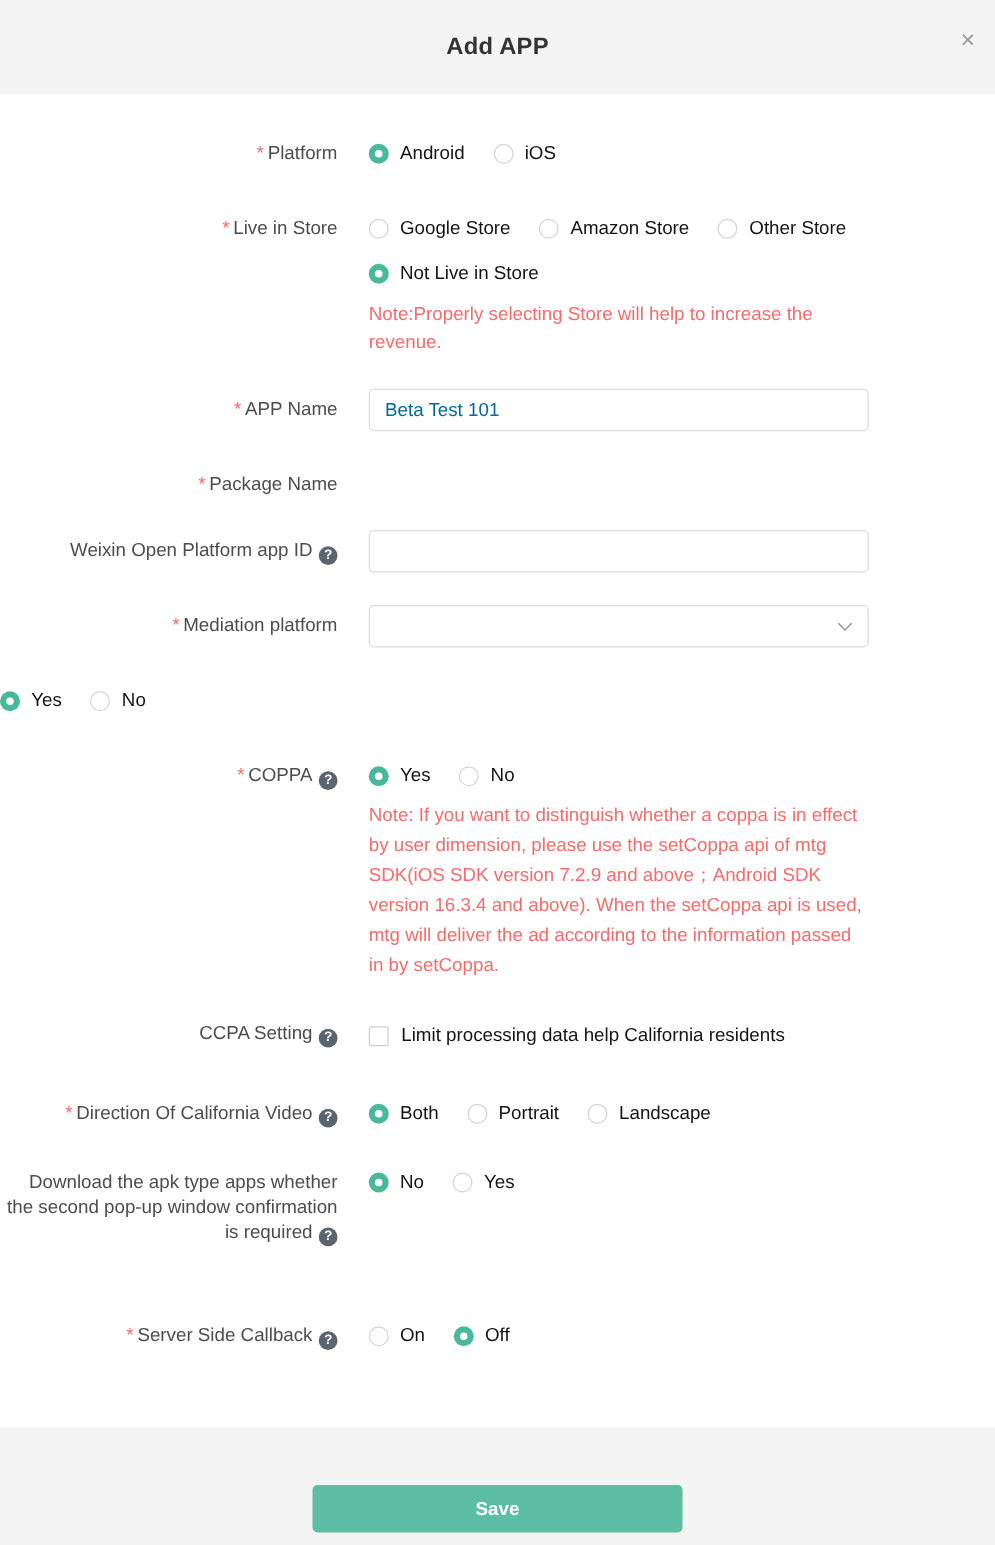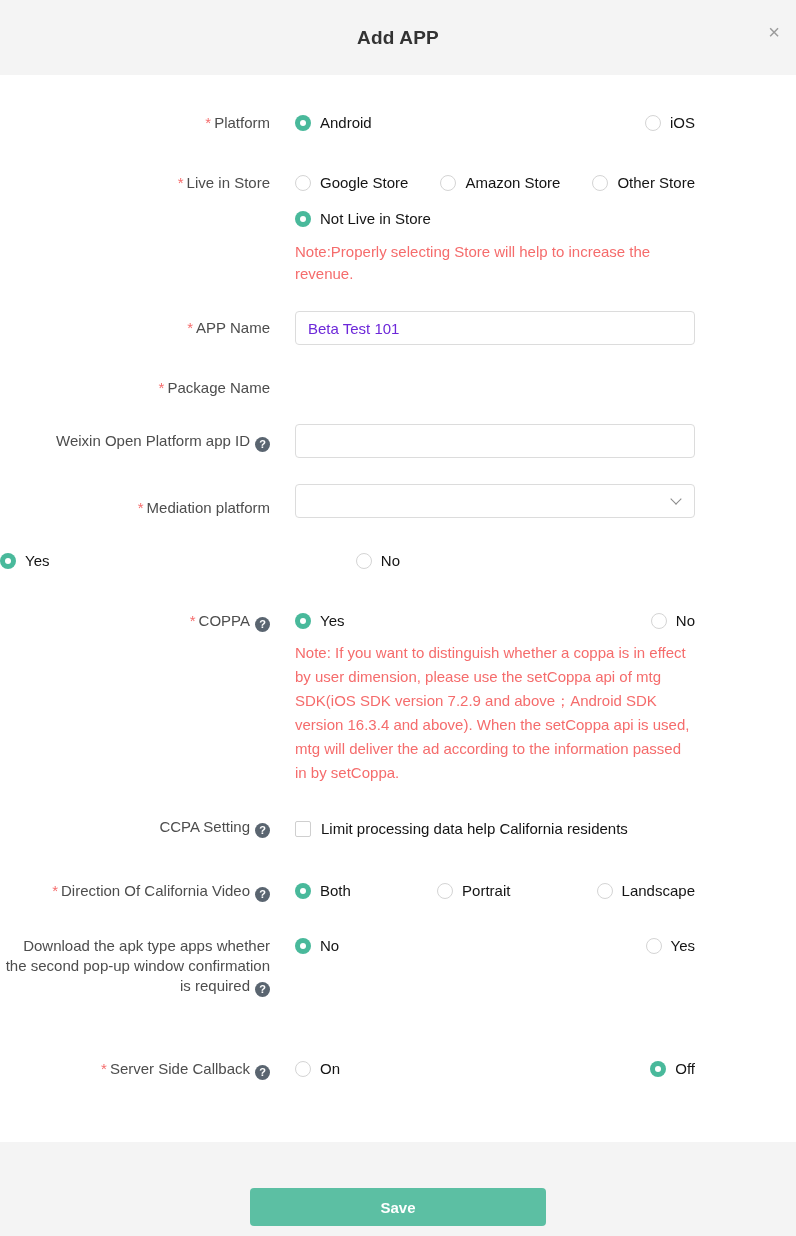--- a/index.html
+++ b/index.html
@@ -40,40 +40,40 @@
 
   .req { color: #f56c6c; margin-right: 3px; }
   .help-icon {
     display: inline-block; width: 15px; height: 15px;
     border-radius: 50%; background: #5a6570; color: #fff;
     font-size: 11px; font-weight: 700; line-height: 15px; text-align: center;
     margin-left: 5px; vertical-align: -2px; cursor: pointer;
   }
 
   
-  .radio-group { display: flex; align-items: center; justify-content: space-between; }
+  .radio-group { display: flex; align-items: center; }
   .radio-option { display: flex; align-items: center; cursor: pointer; margin-right: 23px; }
   .radio-option:last-child { margin-right: 0; }
   .radio-dot {
     width: 16px; height: 16px; border-radius: 50%;
     border: 1px solid #d4d4d4; background: #fff; position: relative;
     flex: 0 0 16px;
   }
   .radio-dot.on { border: none; background: #49b99b; }
   .radio-dot.on::after {
     content: ""; position: absolute; left: 5px; top: 5px;
     width: 6px; height: 6px; border-radius: 50%; background: #fff;
   }
   .radio-label { margin-left: 9px; font-size: 15px; color: #141414; line-height: 20px; }
 
   
   .text-input {
     width: 100%; height: 34px;
     border: 1px solid #dcdcdc; border-radius: 4px;
-    padding: 0 12px; font-size: 15px; color: #6d28d9;
+    padding: 0 12px; font-size: 15px; color: #0369a1;
     font-family: "Liberation Sans", sans-serif;
     outline: none; background: #fff;
   }
   .text-input::placeholder { color: #c0c0c0; }
 
   .select-box {
     width: 100%; height: 34px;
     border: 1px solid #dcdcdc; border-radius: 4px; background: #fff;
     display: flex; align-items: center; justify-content: flex-end;
     padding: 0 14px; cursor: pointer;
@@ -93,21 +93,21 @@
   .checkbox-label { margin-left: 10px; font-size: 15px; color: #141414; line-height: 20px; }
 
   
   .note-text { color: #f56c6c; font-size: 15px; line-height: 22px; margin-top: 12px; }
   .note-text.big { line-height: 24px; margin-top: 10px; }
 
   .sub-line { margin-top: 16px; }
 
   
   .mb40 { margin-bottom: 40px; }
-  .mb33 { margin-bottom: 33px; align-items: flex-end; }
+  .mb33 { margin-bottom: 33px; }
   .mb26 { margin-bottom: 26px; }
   .mb32 { margin-bottom: 32px; }
   .mb42 { margin-bottom: 42px; }
   .mb34 { margin-bottom: 34px; }
   .mb62 { margin-bottom: 62px; }
 
   
   .modal-footer {
     flex: 0 0 94px;
     background: #f4f4f4;

